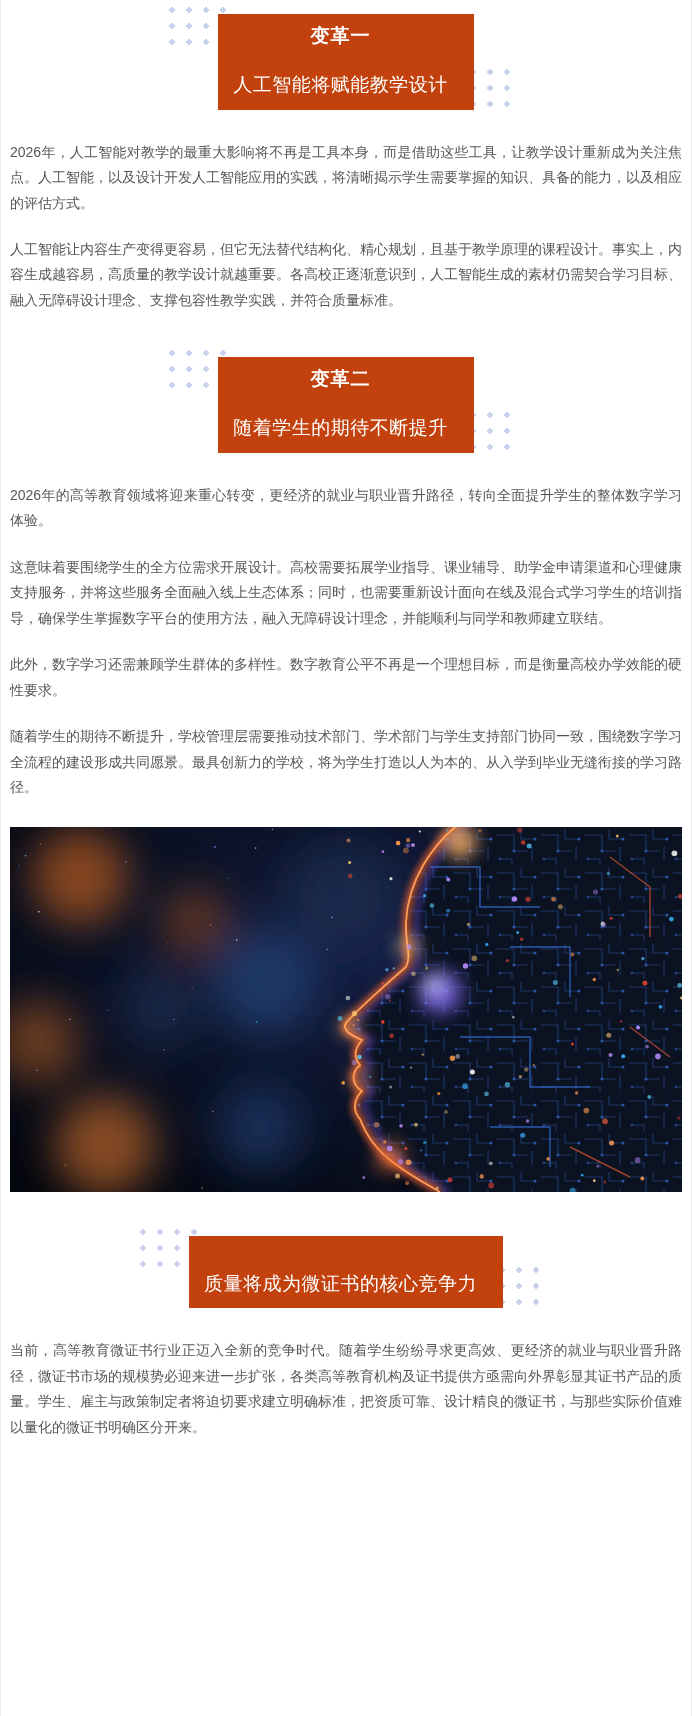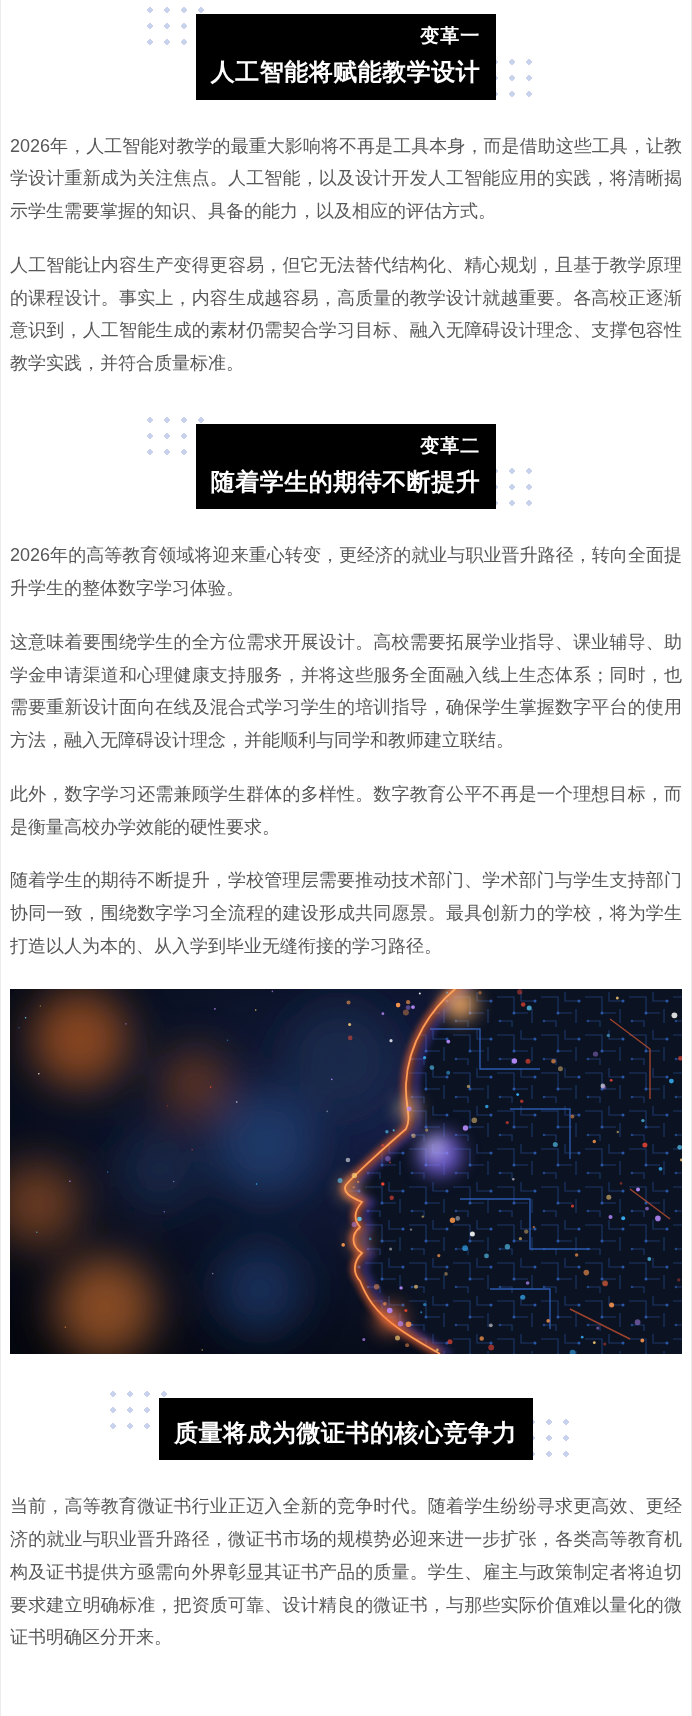--- a/index.html
+++ b/index.html
@@ -28,43 +28,43 @@
     background-image:radial-gradient(circle at 4px 4px, #c8d2ec 2.6px, rgba(200,210,236,0) 2.9px);
     background-size:17px 16px;
     background-repeat:repeat;
     z-index:0;
   }
   .dots-tl { top:-8px; left:-50px; }
   .dots-br { bottom:-6px; right:-46px; }
   .badge {
     position:relative;
     z-index:1;
-    background:#000000;
+    background:#c2410c;
     color:#ffffff;
-    text-align:right;
-    padding:11px 16px 13px 15px;
+    text-align:center;
+    padding:11px 26px 13px 15px;
   }
   .badge-title {
     font-size:19px;
     font-weight:bold;
     letter-spacing:1px;
     line-height:1.2;
   }
   .badge-subtitle {
-    font-size:24px;
-    font-weight:bold;
+    font-size:19px;
+    font-weight:normal;
     letter-spacing:0.5px;
-    margin-top:10px;
+    margin-top:26px;
     line-height:1.2;
     white-space:nowrap;
   }
   
   .para {
     margin:21px 0;
-    font-size:18px;
+    font-size:14px;
     line-height:1.82;
     text-align:justify;
     color:#575757;
   }
   
   .article-image { margin:26px 0 10px 0; font-size:0; }
   .article-image svg { display:block; }
 </style>
 </head>
 <body>

